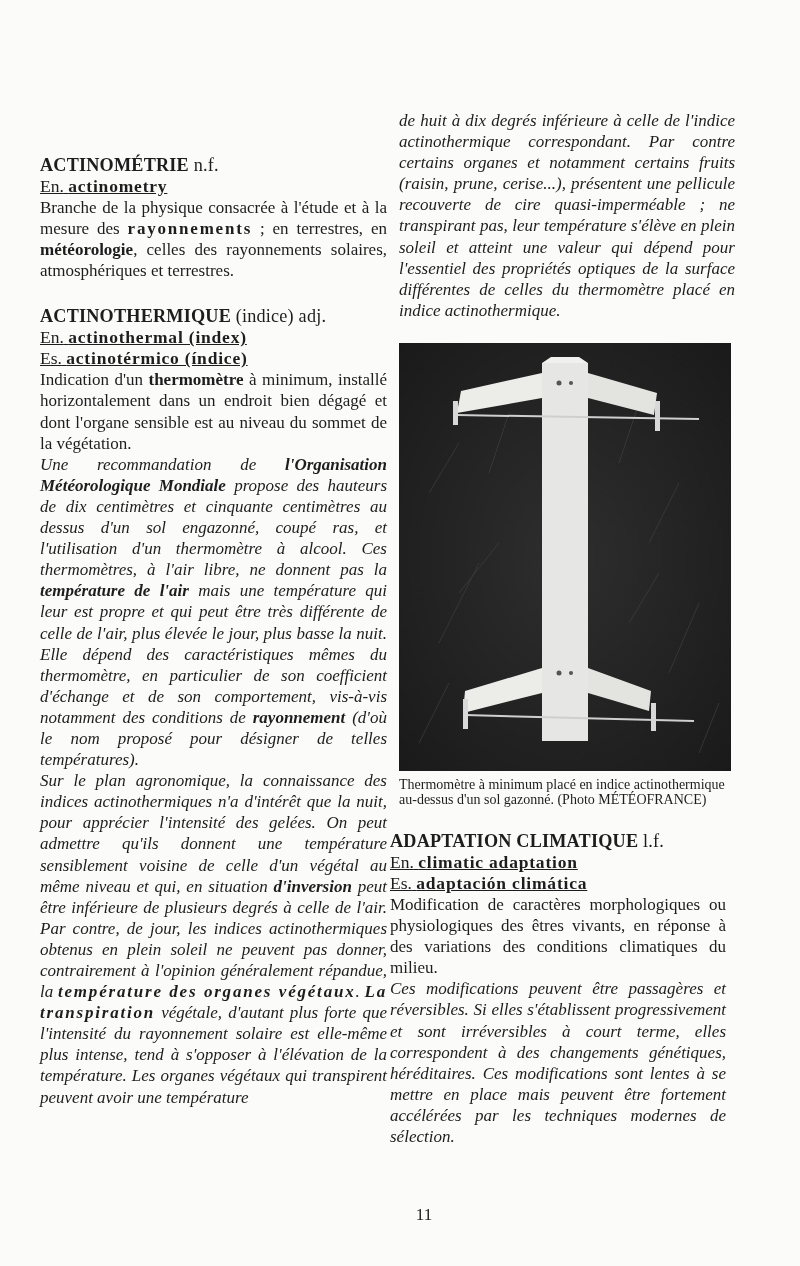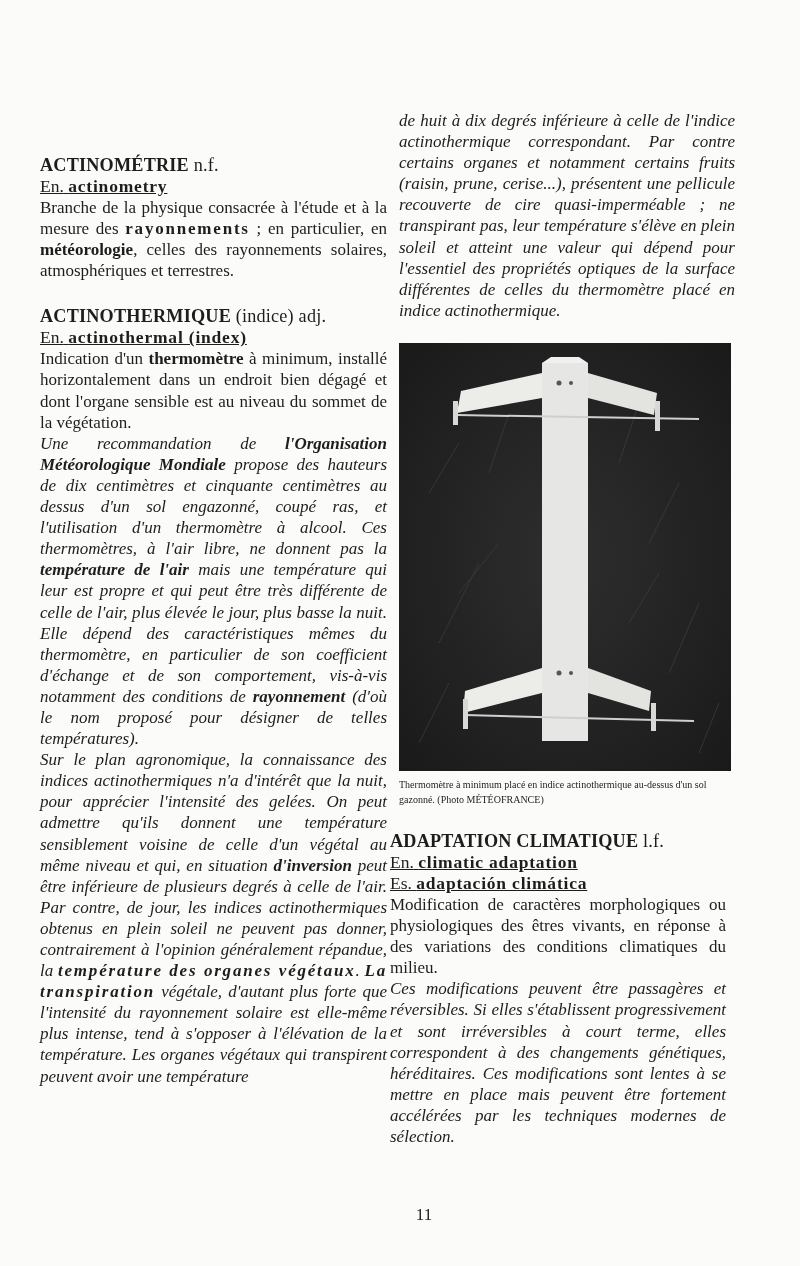--- a/index.html
+++ b/index.html
@@ -15,47 +15,51 @@
   .tr { font-size:17.5px; line-height:21px;text-decoration:underline; }
   .tr b { letter-spacing:0.8px; }
   p { margin:0; font-size:17px; line-height:21.1px; text-align:justify; }
   p.it { font-style:italic; }
   .sp { letter-spacing:1.8px; }
   .gap { height:24px; }
   .photo {
     position:absolute; left:399px; top:343px; width:332px; height:428px;
     background:#232323; overflow:hidden;
   }
-  .caption { position:absolute; left:399px; top:778px; width:336px; font-size:10px; line-height:14.5px; }
+  .caption { position:absolute; left:399px; top:778px; width:336px; font-size:14px; line-height:14.5px; }
   .col-right2 { position:absolute; left:390px; top:830px; width:336px; }
   .pagenum { position:absolute; left:0; width:800px; top:1205px; text-align:center; font-size:17px;padding-left:24px; }
 </style>
 </head>
 <body>
 
 <div class="col col-left">
   <div class="entry-head">
     <span>ACTINOMÉTRIE</span>
     <span class="pos">n.f.</span>
   </div>
   <div class="tr">
     <span>En.</span>
     <b>actinometry</b>
   </div>
-  <p><span>Branche de la physique consacrée à l'étude et à la mesure des </span><b class="sp">rayonnements</b><span> ; en particulier, en </span><b>météorologie</b><span>, celles des rayonnements  solaires, atmosphériques et terrestres.</span></p>
+  <p><span>Branche de la physique consacrée à l'étude et à la mesure des </span><b class="sp">rayonnements</b><span> ; en terrestres, en </span><b>météorologie</b><span>, celles des rayonnements  solaires, atmosphériques et terrestres.</span></p>
 
   <div class="gap"></div>
 
   <div class="entry-head">
     <span>ACTINOTHERMIQUE</span>
     <span class="pos">(indice) adj.</span>
   </div>
   <div class="tr">
     <span>En.</span>
     <b>actinothermal  (index)</b>
+  </div>
+  <div class="tr">
+    <span>Es.</span>
+    <b>actinotérmico  (índice)</b>
   </div>
   <p><span>Indication d'un </span><b>thermomètre</b><span> à minimum, installé horizontalement dans un endroit bien dégagé et dont l'organe sensible est au niveau du sommet de la végétation.</span></p>
   <p class="it"><span>Une recommandation de </span><b>l'Organisation Météorologique Mondiale</b><span> propose des hauteurs de dix centimètres et cinquante centimètres au dessus d'un sol engazonné, coupé ras, et l'utilisation d'un thermomètre à alcool. Ces thermomètres, à l'air libre, ne donnent pas la </span><b>température de l'air</b><span> mais une température qui leur est propre et qui peut être très différente de celle de l'air, plus élevée le jour, plus basse la nuit. Elle dépend des caractéristiques mêmes du thermomètre, en particulier de son coeffi­cient d'échange et de son comportement, vis-à-vis notamment des conditions de </span><b>rayonnement</b><span> (d'où le nom proposé pour désigner de telles températures).</span></p>
   <p class="it"><span>Sur le plan agronomique, la connaissance des indices actinothermiques n'a d'intérêt que la nuit, pour apprécier l'intensité des gelées. On peut admettre qu'ils donnent une température sensiblement voisine de celle d'un végétal au même niveau et qui, en situation </span><b>d'inversion</b><span> peut être inférieure de plusieurs degrés à celle de l'air. Par contre, de jour, les indices actinothermiques obtenus en plein soleil ne peuvent pas donner, contrairement à l'opinion généra­lement répandue, la </span><b class="sp">température des organes végétaux</b><span>. </span><b class="sp">La transpiration</b><span> végétale, d'autant plus forte que l'intensité du rayonnement solaire est elle-même plus intense, tend à s'opposer à l'élévation de la température. Les organes végétaux qui transpirent peuvent avoir une température</span></p>
 </div>
 
 <div class="col col-right">
   <p class="it">de huit à dix degrés inférieure à celle de l'indice actinothermique correspondant. Par contre certains organes et notamment certains fruits (raisin, prune, cerise...), présentent une pellicule recouverte de cire quasi-imperméable ; ne transpirant pas, leur température s'élève en plein soleil et atteint une valeur qui dépend pour l'essentiel des propriétés optiques de la surface différentes de celles du thermomètre placé en indice actinothermique.</p>
 </div>
 

